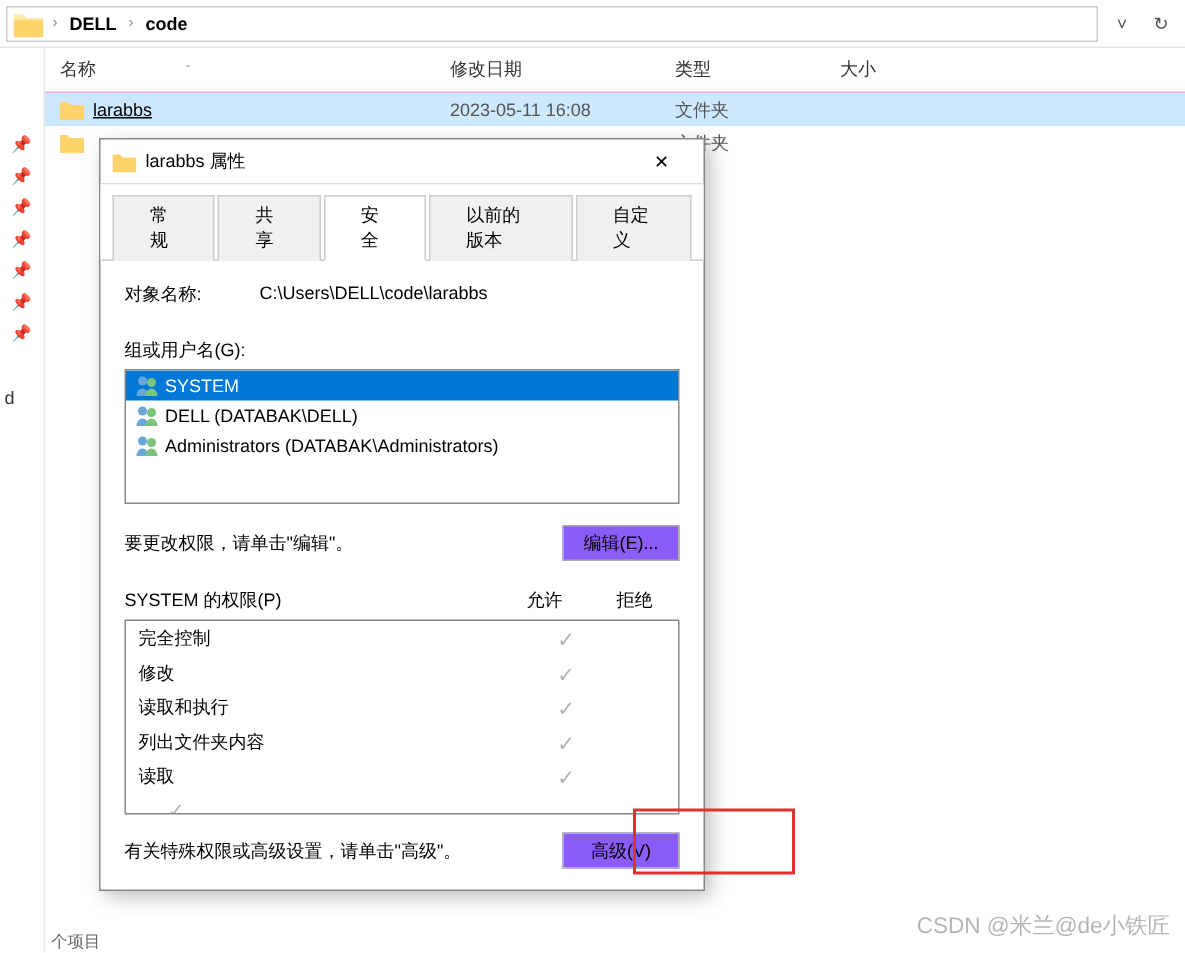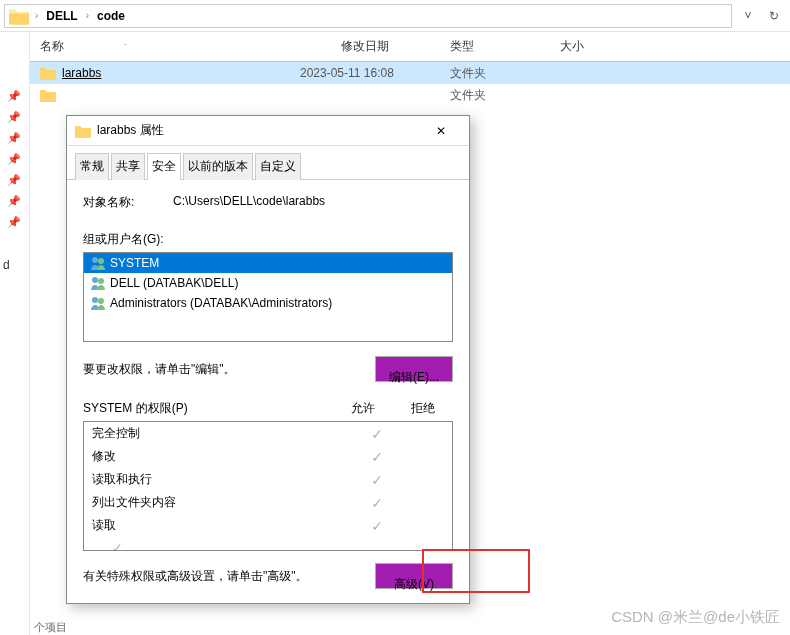--- a/index.html
+++ b/index.html
@@ -16,57 +16,57 @@
     
     
     .file-area { display: flex; height: calc(100% - 32px); }
     .quick-access { width: 30px; border-right: 1px solid #e5e5e5; padding-top: 50px; }
     .pin { display: block; margin: 8px auto; color: #999; font-size: 11px; text-align: center; }
     .file-list-wrap { flex: 1; position: relative; }
     .columns { display: flex; height: 30px; border-bottom: 1px solid #f9a8d4; align-items: center; position: relative; }
     .col { padding: 0 10px; color: #333; }
     .col-name { width: 260px; display: flex; align-items: center; }
     .sort-ind { margin-left: 60px; color: #888; font-size: 8px; }
-    .col-date { width: 150px; text-align: center; }
+    .col-date { width: 150px; }
     .col-type { width: 110px; }
     .col-size { width: 80px; }
     .rows { }
     .row { display: flex; height: 22px; align-items: center; }
     .row.selected { background: #cce8ff; }
     .row .cell { padding: 0 10px; }
     .cell-name { width: 260px; display: flex; align-items: center; gap: 6px; text-decoration: underline; }
     .cell-date { width: 150px; color: #555; }
     .cell-type { width: 110px; color: #555; }
     .folder-icon { width: 16px; height: 14px; }
     .footer-status { position: absolute; bottom: 0; left: 4px; color: #666; font-size: 11px; }
     .d-letter { position: absolute; left: 3px; top: 258px; color: #333; }
     
     
-    .dialog { position: absolute; left: 66px; top: 115px; width: 404px; background: #fff; border: 1px solid #888; box-shadow: 4px 4px 12px rgba(0,0,0,0.25); }
+    .dialog { position: absolute; left: 66px; top: 92px; width: 404px; background: #fff; border: 1px solid #888; box-shadow: 4px 4px 12px rgba(0,0,0,0.25); }
     .dlg-titlebar { height: 30px; display: flex; align-items: center; padding: 0 8px; border-bottom: 1px solid #ddd; }
     .dlg-title-icon { width: 16px; height: 14px; margin-right: 6px; }
     .dlg-title { flex: 1; }
     .dlg-close { width: 40px; height: 26px; display: flex; align-items: center; justify-content: center; font-size: 16px; cursor: pointer; }
     
     .tabs { display: flex; padding: 6px 8px 0 8px; border-bottom: 1px solid #ccc; gap: 2px; background: #fff; }
-    .tab { padding: 4px 4px; border: 1px solid #ccc; border-bottom: none; background: #f0f0f0; cursor: pointer; position: relative; top: 1px; }
+    .tab { padding: 4px 24px; border: 1px solid #ccc; border-bottom: none; background: #f0f0f0; cursor: pointer; position: relative; top: 1px; }
     .tab.active { background: #fff; border-bottom: 1px solid #fff; }
     
     .dlg-body { padding: 14px 16px; }
     .obj-name-row { display: flex; margin-bottom: 20px; }
     .obj-name-label { width: 90px; }
     .users-label { margin-bottom: 4px; }
     .users-box { border: 1px solid #888; height: 90px; width: 100%; overflow-y: auto; background: #fff; margin-bottom: 14px; }
     .user-row { display: flex; align-items: center; padding: 2px 6px; gap: 4px; }
     .user-row.selected { background: #0078d7; color: #fff; }
     .user-icon { width: 16px; height: 16px; }
     
     .edit-hint-row { display: flex; align-items: center; margin-bottom: 18px; }
     .edit-hint { flex: 1; }
-    .win-btn { min-width: 78px; height: 24px; border: 1px solid #adadad; background: #a21caf; cursor: pointer; padding: 12px 12px; font-size: 12px; }
+    .win-btn { min-width: 78px; height: 24px; border: 1px solid #adadad; background: #8b5cf6; cursor: pointer; padding: 0 12px; font-size: 12px; }
     
     .perm-header { display: flex; margin-bottom: 4px; }
     .perm-header-name { flex: 1; }
     .perm-header-allow { width: 60px; text-align: center; }
     .perm-header-deny { width: 60px; text-align: center; }
     .perm-box { border: 1px solid #888; height: 130px; overflow-y: scroll; background: #fff; margin-bottom: 12px; }
     .perm-row { display: flex; padding: 3px 8px; align-items: center; }
     .perm-name { flex: 1; }
     .perm-allow { width: 50px; text-align: center; color: #999; }
     .perm-deny { width: 42px; text-align: center; color: #999; }

